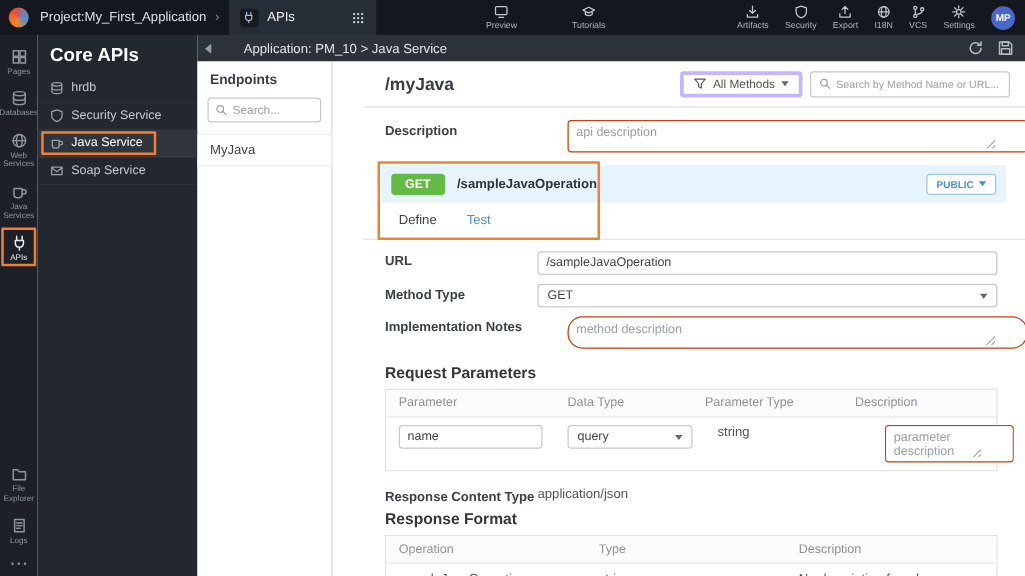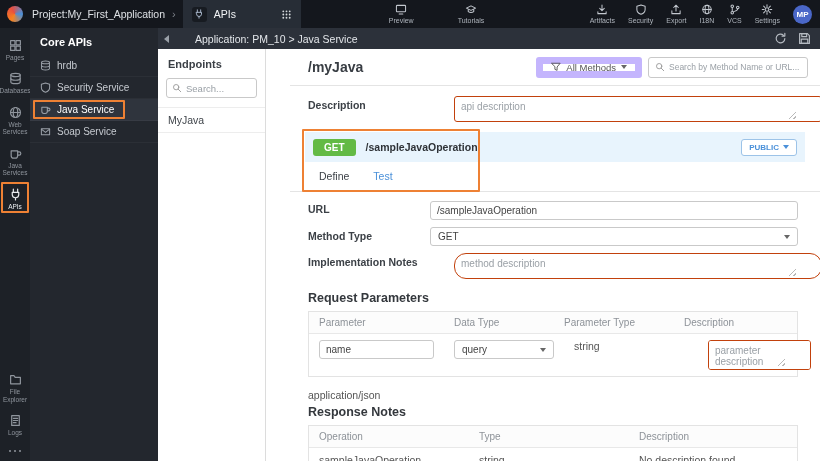--- a/index.html
+++ b/index.html
@@ -29,21 +29,21 @@
   .iconbar { position:absolute; left:0; top:28px; width:30px; height:433px; background:#1d2127; display:flex; flex-direction:column; align-items:center; padding-top:6px; }
   .nav-item { position:relative; width:30px; padding:5px 0 6px; display:flex; flex-direction:column; align-items:center; gap:2px; color:#8f959d; cursor:pointer; }
   .nav-item .lbl { font-size:6.5px; text-align:center; line-height:1.15; }
   .nav-item.active { color:#e9ecef; }
   .nav-spacer { flex:1; }
   .more-dots { display:flex; gap:2.5px; padding:7px 0 9px; cursor:pointer; }
   .more-dots i { width:2.5px; height:2.5px; border-radius:50%; background:#8f959d; }
 
   
   .coreapis { position:absolute; left:30px; top:28px; width:128px; height:433px; background:#23272e; }
-  .core-title { padding:8px 10px 7px; color:#fff; font-weight:bold; font-size:11px; }
+  .core-title { padding:8px 10px 7px; color:#fff; font-weight:bold; font-size:15px; }
   .core-item { position:relative; display:flex; gap:6px; padding:5px 10px; font-size:10px; color:#c6cad0;
                cursor:pointer; border-bottom:1px solid rgba(255,255,255,.04); }
   .core-item .cicon { color:#9aa0a8; display:flex; }
   .core-item.selected { background:#2f343d; color:#fff; }
 
   
   .appbar { position:absolute; left:158px; top:28px; width:662px; height:21px; background:#2c313a; display:flex; align-items:center; z-index:4; }
   .collapse { margin-left:6px; width:0; height:0; border-top:4px solid transparent; border-bottom:4px solid transparent;
               border-right:5px solid #9aa0a8; cursor:pointer; }
   .breadcrumb { margin-left:26px; color:#e3e6ea; font-size:10.5px; }
@@ -57,21 +57,21 @@
   .ep-search input { border:none; outline:none; width:100%; font-size:9.5px; font-family:inherit; color:#555; }
   .ep-search input::placeholder { color:#9aa0a6; }
   .ep-list { margin-top:9px; border-top:1px solid #ededed; }
   .ep-item { padding:6px 10px; font-size:10.5px; color:#3f444a; border-bottom:1px solid #ededed; cursor:pointer; background:#fff; }
 
   
   .main { position:absolute; left:290px; top:49px; width:530px; height:412px; background:#fff; }
   .main-header { height:36px; display:flex; align-items:center; padding:0 12px 0 18px; }
   .page-title { font-size:14px; font-weight:bold; color:#383d43; }
   .hdr-controls { margin-left:auto; display:flex; gap:6px; align-items:center; }
-  .btn-methods { height:21px; border:7px solid #c4b5fd; border-radius:3px; display:flex; align-items:center; gap:5px; padding:0 8px;
+  .btn-methods { height:21px; border:3px solid #c4b5fd; border-radius:3px; display:flex; align-items:center; gap:5px; padding:0 8px;
                  font-size:9.5px; color:#555; cursor:pointer; background:#fff; }
   .search-input { width:160px; height:21px; border:1px solid #c9c9c9; border-radius:3px; display:flex; align-items:center; gap:4px; padding:0 6px; color:#999; }
   .search-input input { border:none; outline:none; width:100%; font-size:8.5px; color:#555; font-family:inherit; }
   .search-input input::placeholder { color:#9aa0a6; }
   .divider { border-top:1px solid #e4e4e4; }
 
   .frow { display:flex; margin:10px 22px 0 18px; }
   .frow > label { width:122px; flex:0 0 122px; font-size:10.5px; font-weight:bold; color:#3c4147; padding-top:3px; }
   .field { flex:1; position:relative; }
   input.txt { width:100%; height:19px; border:1px solid #c9c9c9; border-radius:3px; padding:0 6px; font-size:10px; color:#444; font-family:inherit; outline:none; }
@@ -470,24 +470,25 @@
       </div>
       <div class="td c3">string</div>
       <div class="td c4" style="position:relative;">
         <textarea class="txt" style="height: 30px;" placeholder="parameter description"></textarea>
         <div class="grip" style="right:12px; bottom:10px;"></div>
       </div>
     </div>
   </div>
 
   <div class="frow rct">
+    <label>Response Content Type</label>
     <div class="field value">application/json</div>
   </div>
 
-  <div class="sec-title" style="margin-top:4px;">Response Notes</div>
+  <div class="sec-title" style="margin-top:4px;">Response Format</div>
   <div class="tbl">
     <div class="tr thead">
       <div class="th r1">Operation</div>
       <div class="th r2">Type</div>
       <div class="th r3">Description</div>
     </div>
     <div class="tr">
       <div class="td r1">sampleJavaOperation</div>
       <div class="td r2">string</div>
       <div class="td r3">No description found</div>

